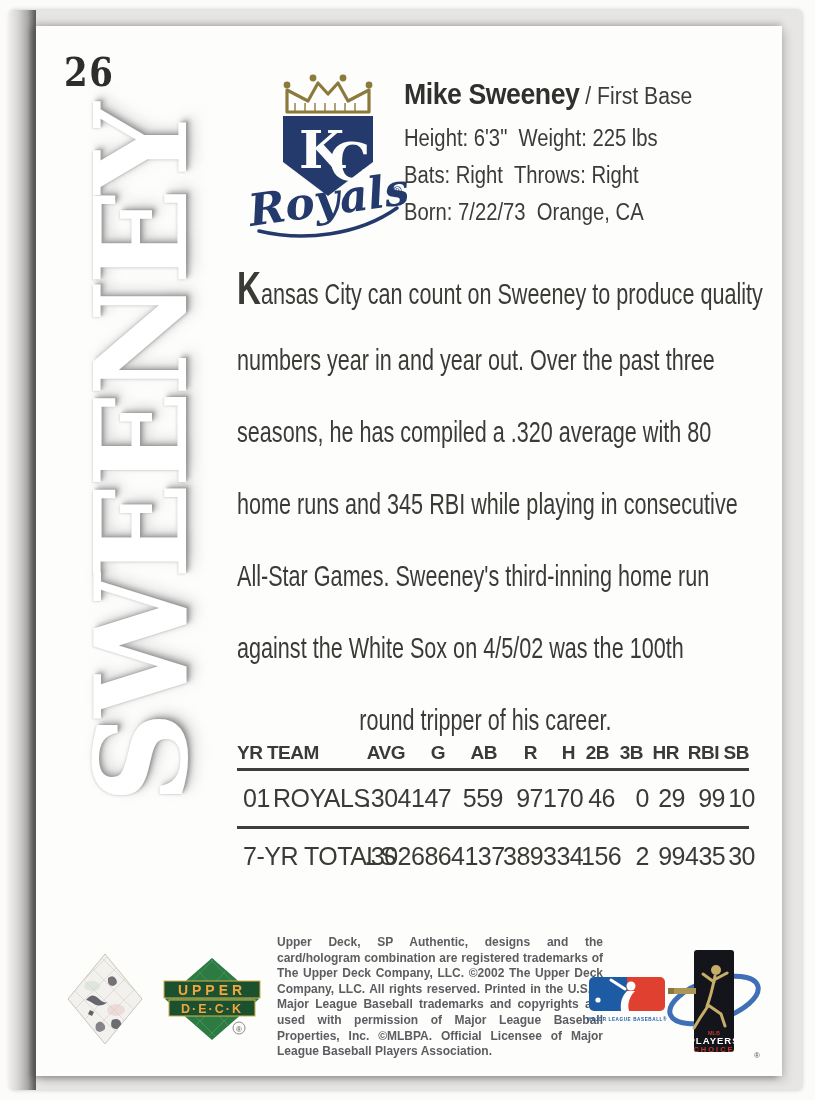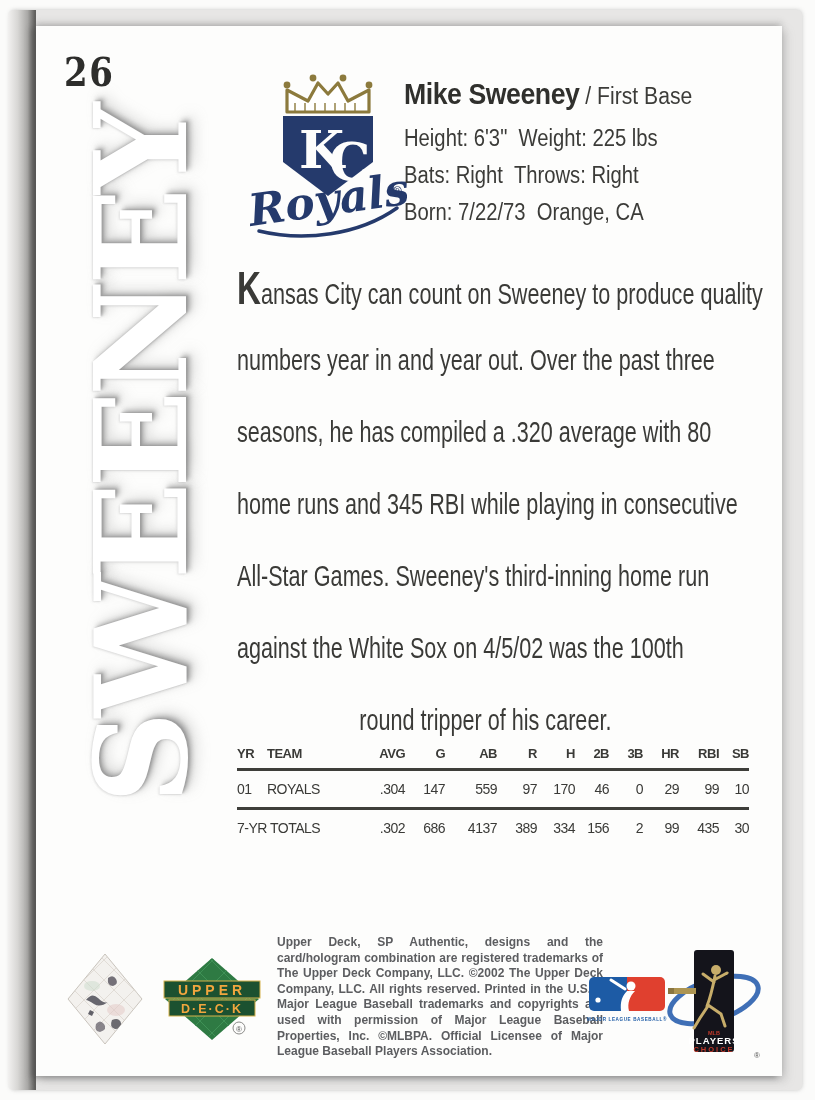--- a/index.html
+++ b/index.html
@@ -52,22 +52,22 @@
   
   .bio { position:absolute; left:201px; top:226px; width:520px;text-align:right; }
   .bio-line { font-size:30px; line-height:72px; height:72px; white-space:pre;
               color:#3a3a37; transform:scaleX(.72); transform-origin:0 50%; }
   .bio-line:first-child::first-letter { font-size:46px; font-weight:bold; }
 
   
   .stats { position:absolute; left:201px; top:712px; width:512px; color:#3a3a37;
            --cols:30px 84px 54px 40px 52px 40px 38px 34px 34px 36px 40px 30px; }
   .t-row { display:grid; grid-template-columns:var(--cols); align-items:center; }
-  .t-head { height:30px; font-weight:bold; font-size:13px; letter-spacing:-0.5px; }
-  .t-data { height:36px; font-size:14px; letter-spacing:-0.5px; }
+  .t-head { height:30px; font-weight:bold; font-size:19px; letter-spacing:-0.5px; }
+  .t-data { height:55px; font-size:25px; letter-spacing:-0.5px;margin-left:6px; }
   .t-row .c { text-align:right; }
   .t-row .l { text-align:left; }
   .t-rule { border-top:3px solid #3e3e3a; height:0; }
   .span2 { grid-column:1 / span 2; white-space:nowrap; }
 
   
   .sp-holo { position:absolute; left:30px; top:926px; width:78px; height:94px; }
   .ud-logo { position:absolute; left:127px; top:932px; width:98px; height:82px; }
   .legal { position:absolute; left:229px; top:909px; width:326px;
            font-size:12px; line-height:15.6px; font-weight:bold;

